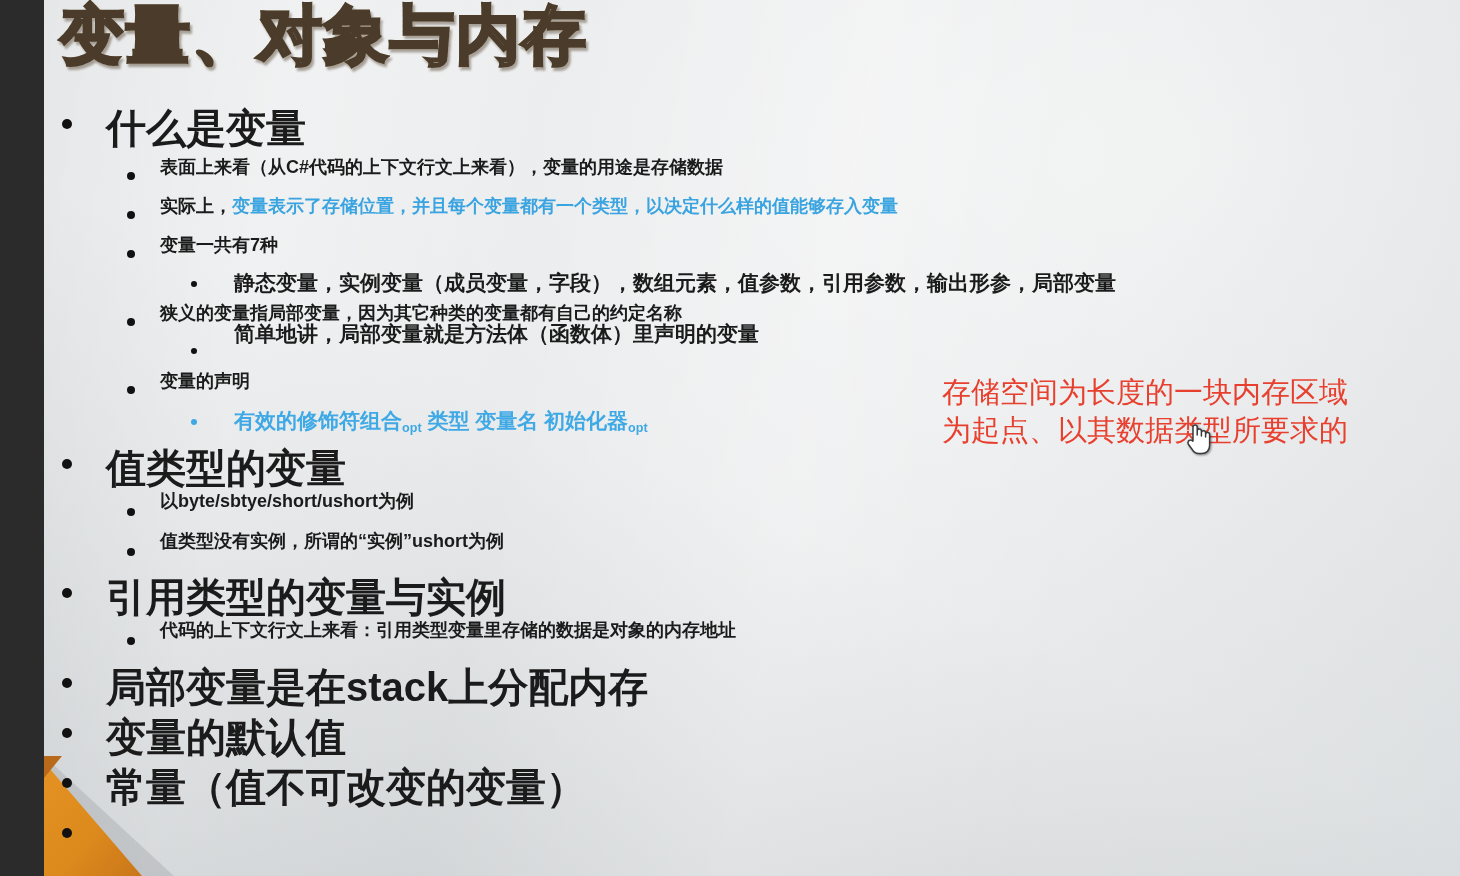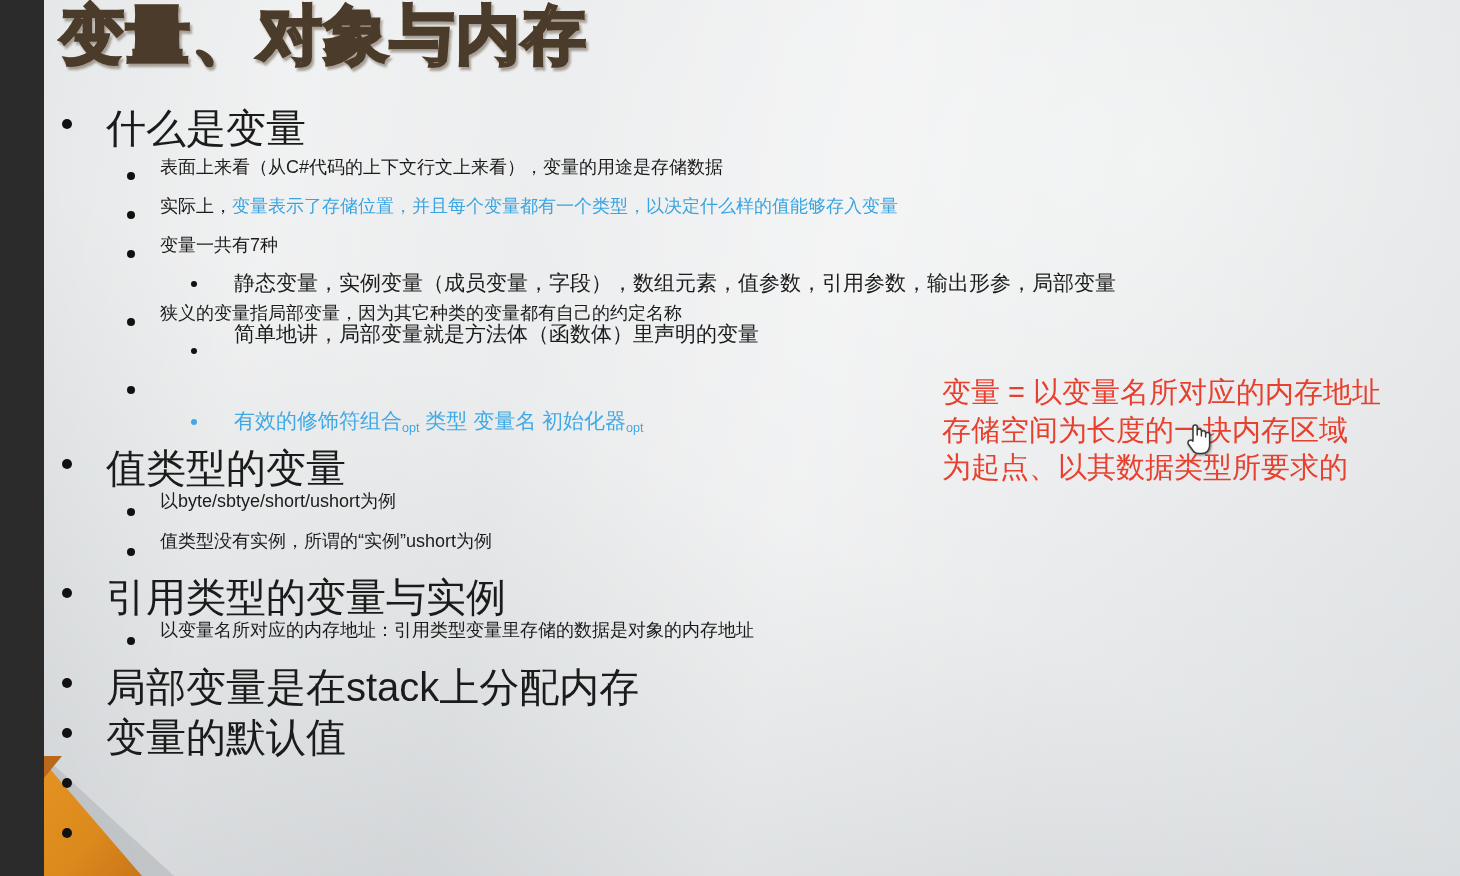--- a/index.html
+++ b/index.html
@@ -88,20 +88,21 @@
   }
 
   
   .body {
     position: absolute;
     left: 0;
     top: 0;
     width: 1380px;
     height: 876px;
     z-index: 5;
+    font-weight: bold;
   }
   .line {
     position: absolute;
     white-space: nowrap;
     color: #1b1b1b;
   }
   .bullet {
     position: absolute;
     border-radius: 50%;
     background: #111;
@@ -190,52 +191,53 @@
     <span class="bullet b3" style="top:281px"></span>
     <div class="line l3" style="top:269px">静态变量，实例变量（成员变量，字段），数组元素，值参数，引用参数，输出形参，局部变量</div>
 
     <span class="bullet b2" style="top:318px"></span>
     <div class="line l2" style="top:301px">狭义的变量指局部变量，因为其它种类的变量都有自己的约定名称</div>
 
     <span class="bullet b3" style="top:348px"></span>
     <div class="line l3" style="top:320px">简单地讲，局部变量就是方法体（函数体）里声明的变量</div>
 
     <span class="bullet b2" style="top:386px"></span>
+    <div class="line l2" style="top:369px">变量的声明</div>
 
     <span class="bullet b3" style="top:419px; background:#3fa9e5"></span>
     <div class="line l3 blue2" style="top:407px"><span>有效的修饰符组合</span><sub class="opt">opt</sub><span> 类型 变量名 初始化器</span><sub class="opt">opt</sub></div>
 
     <span class="bullet b1" style="top:459px"></span>
     <div class="line l1" style="top:441px">值类型的变量</div>
 
     <span class="bullet b2" style="top:508px"></span>
     <div class="line l2" style="top:489px">以byte/sbtye/short/ushort为例</div>
 
     <span class="bullet b2" style="top:548px"></span>
     <div class="line l2" style="top:529px">值类型没有实例，所谓的“实例”ushort为例</div>
 
     <span class="bullet b1" style="top:588px"></span>
     <div class="line l1" style="top:570px">引用类型的变量与实例</div>
 
     <span class="bullet b2" style="top:637px"></span>
-    <div class="line l2" style="top:618px">以变量名所对应的内存地址：引用类型变量里存储的数据是对象的内存地址</div>
+    <div class="line l2" style="top:618px">代码的上下文行文上来看：引用类型变量里存储的数据是对象的内存地址</div>
 
     <span class="bullet b1" style="top:678px"></span>
     <div class="line l1" style="top:660px">局部变量是在stack上分配内存</div>
 
     <span class="bullet b1" style="top:728px"></span>
     <div class="line l1" style="top:710px">变量的默认值</div>
 
     <span class="bullet b1" style="top:778px"></span>
+    <div class="line l1" style="top:760px">常量（值不可改变的变量）</div>
 
     <span class="bullet b1" style="top:828px"></span>
   </div>
 
   <div class="annotation">
-    <div>变量 = 以变量名所对应的内存地址</div>
     <div>存储空间为长度的一块内存区域</div>
     <div>为起点、以其数据类型所要求的</div>
   </div>
 
   <svg class="cursor" viewBox="0 0 30 36" aria-hidden="true">
     <path d="M10 21 L10 7 a2.1 2.1 0 0 1 4.2 0 L14.2 15 L14.2 11.2 a2.1 2.1 0 0 1 4.2 0 L18.4 16 L18.4 12.8
              a2.1 2.1 0 0 1 4.2 0 L22.6 17 L22.6 14.4 a2 2 0 0 1 4 0 L26.6 25.4
              c0 4.6 -3 8.2 -7.8 8.2 l-3.2 0 c-3.2 0 -5.1 -1.6 -6.6 -4.4 L5.4 24.2
              c-0.9 -1.6 -0.3 -3.2 1.2 -3.9 1.2 -0.6 2.4 -0.2 3.1 0.9 Z" fill="#ffffff" stroke="#3a3a3a" stroke-width="1.5" stroke-linejoin="round"></path>
   </svg>

